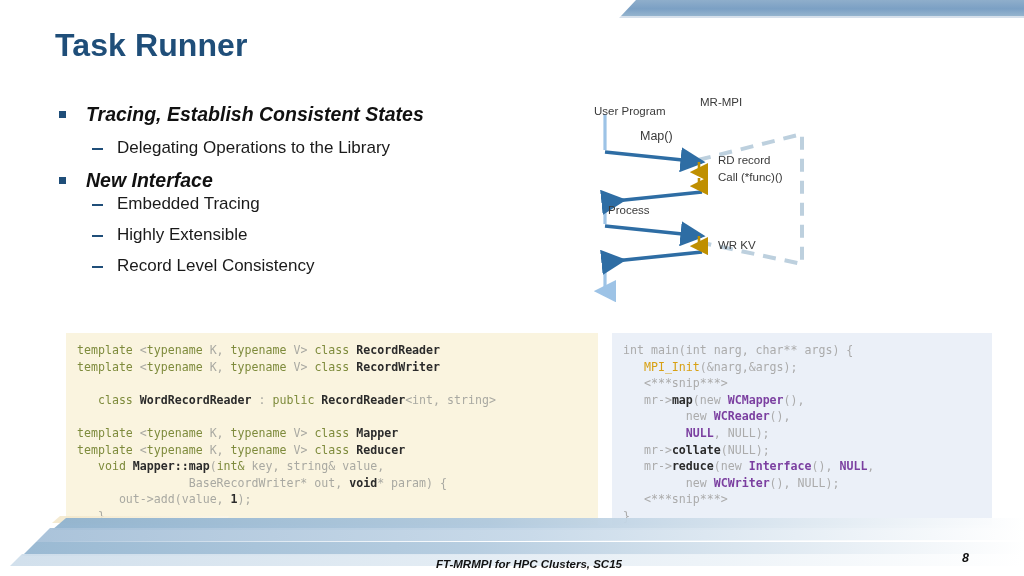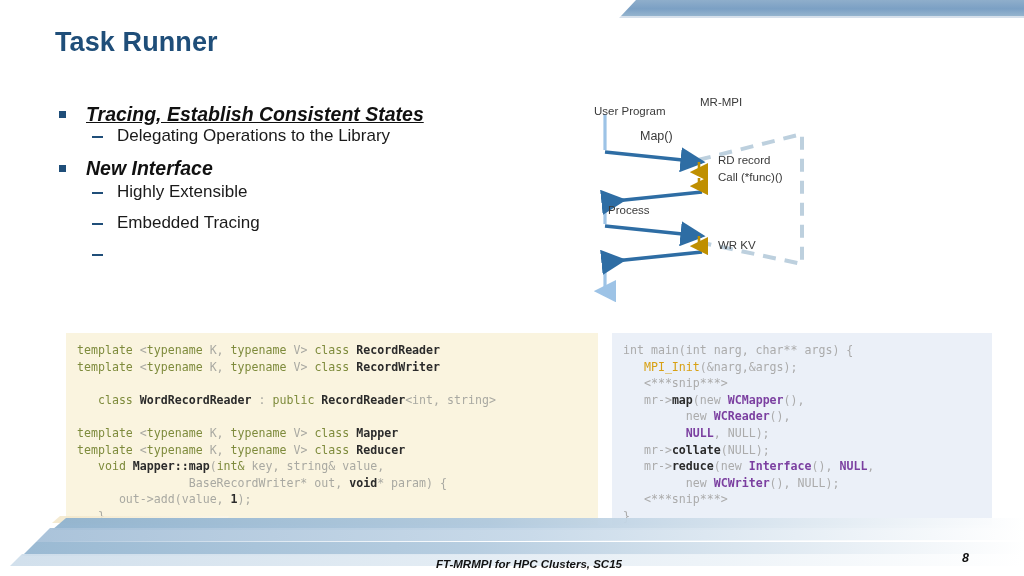--- a/index.html
+++ b/index.html
@@ -18,21 +18,21 @@
 
   
   #deco-top { position: absolute; top: 0; left: 0; width: 1024px; height: 30px; pointer-events: none; }
   #deco-bottom { position: absolute; bottom: 0; left: 0; width: 1024px; height: 60px; pointer-events: none; }
 
   
   #title {
     position: absolute;
     left: 55px;
     top: 27px;
-    font-size: 27px;
+    font-size: 32px;
     font-weight: bold;
     color: #1F4E79;
     letter-spacing: 0.1px;
     white-space: nowrap;
   }
 
   
   #bullets {
     position: absolute;
     left: 56px;
@@ -66,21 +66,21 @@
     white-space: nowrap;
   }
   .b2 .marker {
     position: absolute;
     left: 36px;
     top: 10px;
     width: 11px;
     height: 2px;
     background: #1F4E79;
   }
-  .b1:nth-of-type(1) { margin-bottom: 0; text-decoration: underline; }
+  .b1:nth-of-type(1) { margin-bottom: 12px; }
 
   
   #diagram {
     position: absolute;
     left: 580px;
     top: 84px;
     width: 260px;
     height: 222px;
   }
   .dlabel {
@@ -174,28 +174,29 @@
     <div class="b2">
       <span class="marker"></span>
       <span>Delegating Operations to the Library</span>
     </div>
     <div class="b1">
       <span class="marker"></span>
       <span>New Interface</span>
     </div>
     <div class="b2">
       <span class="marker"></span>
+      <span>Embedded Tracing</span>
+    </div>
+    <div class="b2">
+      <span class="marker"></span>
       <span>Highly Extensible</span>
     </div>
     <div class="b2">
       <span class="marker"></span>
-      <span>Embedded Tracing</span>
-    </div>
-    <div class="b2">
-      <span class="marker"></span>
+      <span>Record Level Consistency</span>
     </div>
   </div>
 
   <div id="diagram">
     <svg width="260" height="222" viewBox="0 0 260 222">
       <defs>
         <marker id="ahL" markerWidth="7" markerHeight="7" refX="6" refY="3.5" orient="auto" markerUnits="strokeWidth">
           <path d="M7,0 L7,7 L0,3.5 z" fill="#2E6DA4"></path>
         </marker>
         <marker id="ahR" markerWidth="7" markerHeight="7" refX="6" refY="3.5" orient="auto" markerUnits="strokeWidth">

